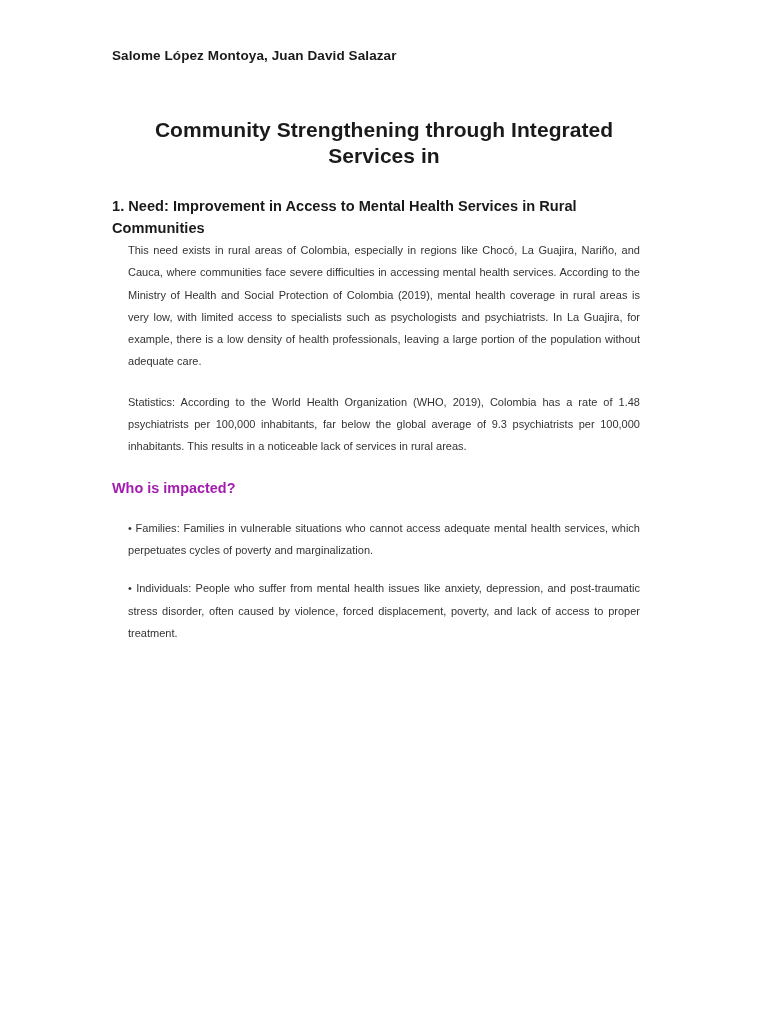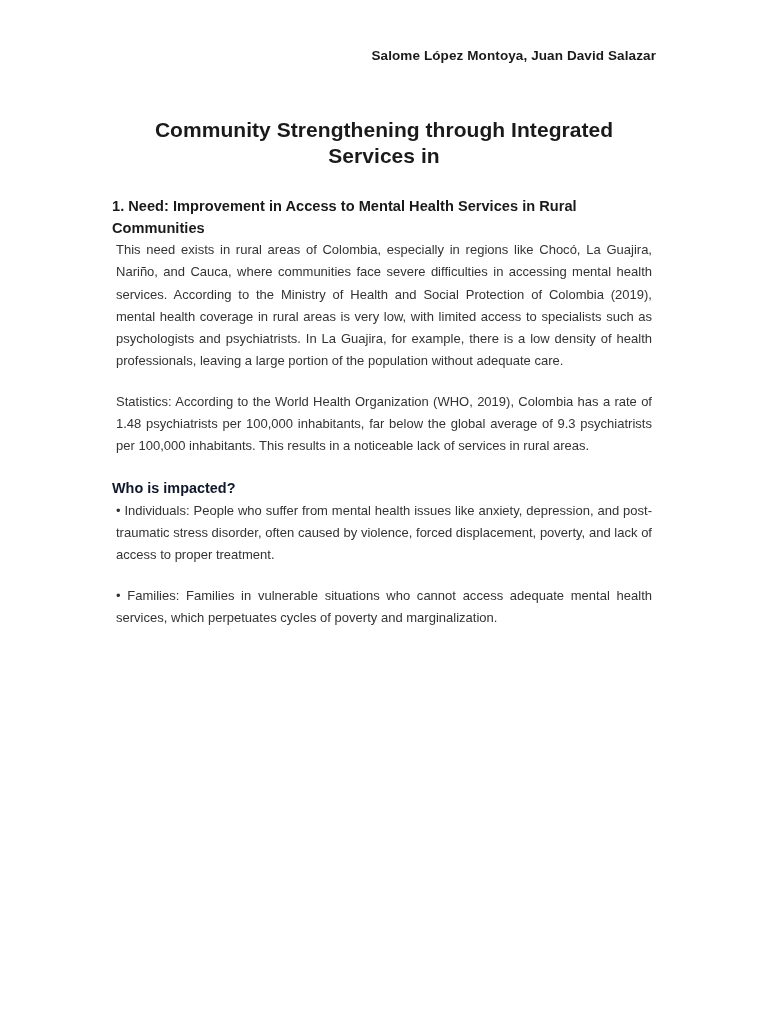--- a/index.html
+++ b/index.html
@@ -27,21 +27,20 @@
     top: 0;
     width: 544px;
   }
   .byline {
     font-size: 13.5px;
     font-weight: bold;
     color: #1a1a1a;
     letter-spacing: 0.1px;
     padding-top: 47px;
     line-height: 18px;
-    text-align: right;
   }
   .doc-title {
     margin-top: 52px;
     font-size: 21px;
     font-weight: bold;
     color: #1a1a1a;
     text-align: center;
     line-height: 26px;
     letter-spacing: 0.05px;
     padding: 0 8px;
@@ -52,31 +51,31 @@
     font-weight: bold;
     color: #1a1a1a;
     line-height: 22px;
     text-align: left;
     letter-spacing: 0.02px;
   }
   .sub-heading {
     margin-top: 19px;
     font-size: 14.4px;
     font-weight: bold;
-    color: #0f172a;
+    color: #a21caf;
     line-height: 22px;
     letter-spacing: 0.02px;
   }
   .para {
-    font-size: 13px;
+    font-size: 11px;
     line-height: 22.3px;
     text-align: justify;
     text-justify: inter-word;
     color: #333333;
-    margin: 4px;
+    margin: 16px;
     letter-spacing: 0.01px;
   }
   .para.first-after-heading {
     margin-top: 0;
   }
   .para.spaced {
     margin-top: 18px;
   }
   .para.bullet-after-heading {
     margin-top: 1px;
@@ -95,21 +94,21 @@
     </div>
 
     <div class="section-heading">1. Need: Improvement in Access to Mental Health Services in Rural Communities</div>
 
     <p class="para first-after-heading">This need exists in rural areas of Colombia, especially in regions like Chocó, La Guajira, Nariño, and Cauca, where communities face severe difficulties in accessing mental health services. According to the Ministry of Health and Social Protection of Colombia (2019), mental health coverage in rural areas is very low, with limited access to specialists such as psychologists and psychiatrists. In La Guajira, for example, there is a low density of health professionals, leaving a large portion of the population without adequate care.</p>
 
     <p class="para spaced">Statistics: According to the World Health Organization (WHO, 2019), Colombia has a rate of 1.48 psychiatrists per 100,000 inhabitants, far below the global average of 9.3 psychiatrists per 100,000 inhabitants. This results in a noticeable lack of services in rural areas.</p>
 
     <div class="sub-heading">Who is impacted?</div>
 
+    <p class="para spaced">• Families: Families in vulnerable situations who cannot access adequate mental health services, which perpetuates cycles of poverty and marginalization.</p>
+
     <p class="para bullet-after-heading">• Individuals: People who suffer from mental health issues like anxiety, depression, and post-traumatic stress disorder, often caused by violence, forced displacement, poverty, and lack of access to proper treatment.</p>
-
-    <p class="para spaced">• Families: Families in vulnerable situations who cannot access adequate mental health services, which perpetuates cycles of poverty and marginalization.</p>
 
 
 
 
   </div>
 </div>
 
 </body></html>

